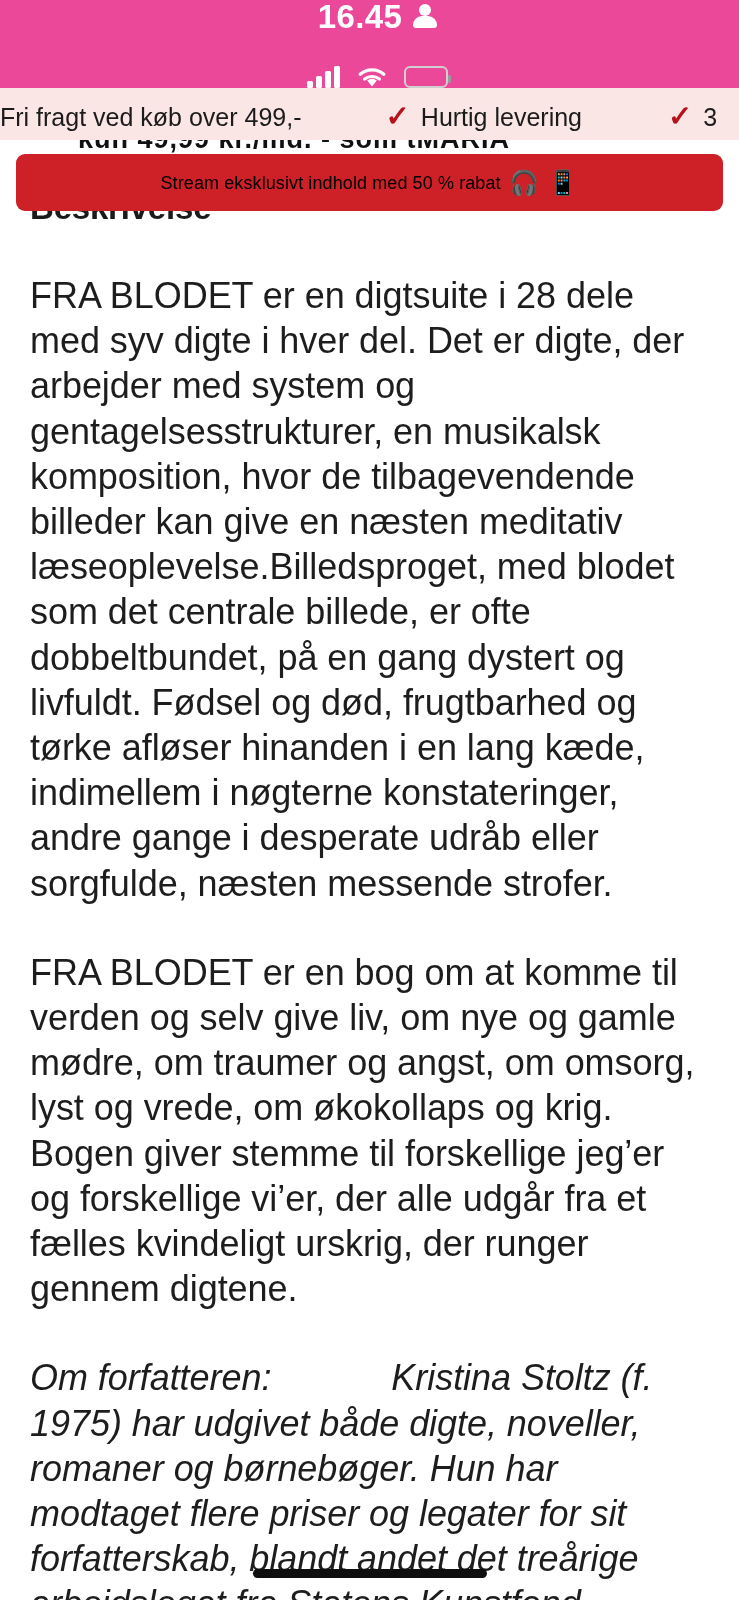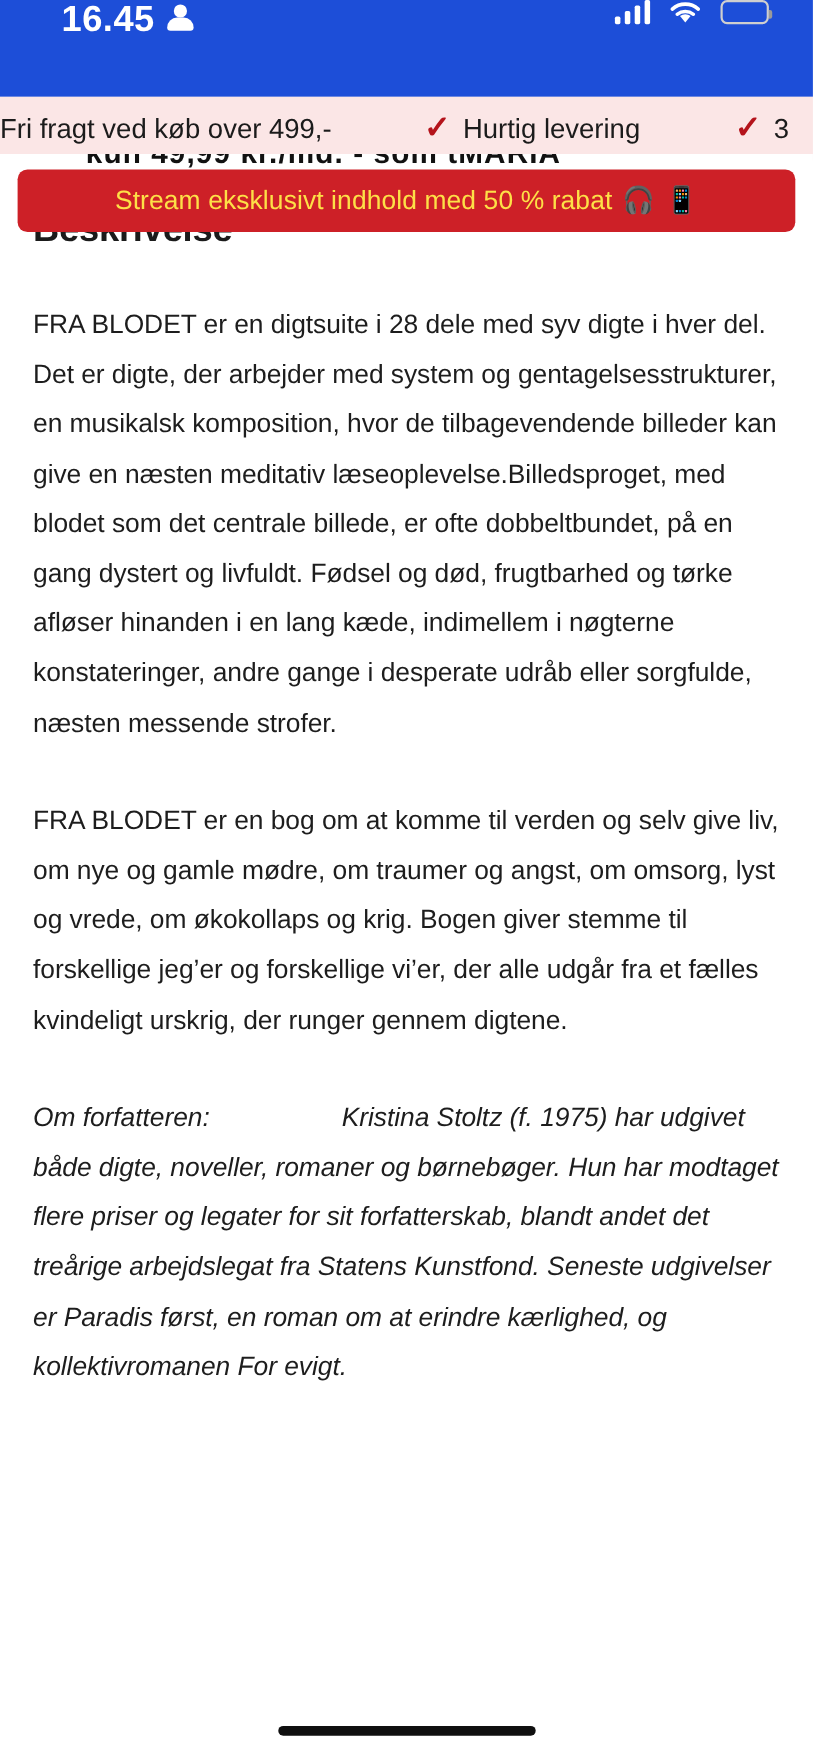--- a/index.html
+++ b/index.html
@@ -13,25 +13,26 @@
     position:relative;
     width:739px; height:1600px;
     background:#ffffff;
     overflow:hidden;
   }
 
   
   .statusbar {
     position:relative;
     height:88px;
-    background:#1d4ed8;
-    display:flex;
-    align-items:flex-start;
+    background:#ec4899;
+    display:flex;
+    align-items:center;
     justify-content:space-between;
     padding:0 40px 0 56px;
+    flex-direction:column;
   }
   .sb-left { display:flex; align-items:center; gap:11px; }
   .sb-time {
     color:#ffffff;
     font-size:33px;
     font-weight:bold;
     letter-spacing:0.4px;
     line-height:1;
   }
   .sb-person { width:24px; height:26px; position:relative; }
@@ -129,41 +130,41 @@
     width:707px; height:57px;
     background:#cd2027;
     border-radius:9px;
     display:flex;
     align-items:center;
     justify-content:center;
     gap:9px;
     z-index:5;
   }
   .promo-text {
-    color:#fde047;
-    font-size:24px;
+    color:#000000;
+    font-size:18px;
     line-height:1;
     letter-spacing:0.1px;
   }
   .promo-emoji { font-size:24px; line-height:1; }
 
   
   .content {
     padding:0 30px;
     margin-top:43px;
   }
   .sec-title {
     font-size:33px;
     font-weight:bold;
     color:#1b1b1b;
     letter-spacing:-0.2px;
     margin-bottom:46px;
   }
   .para {
-    font-size:24px;
+    font-size:36px;
     line-height:45.2px;
     color:#1d1d1d;
     margin-bottom:44px;
     letter-spacing:-0.05px;
   }
   .para.last { margin-bottom:0;font-style:italic; }
   .gap { display:inline-block; width:120px; }
 
   
   .home-indicator {

